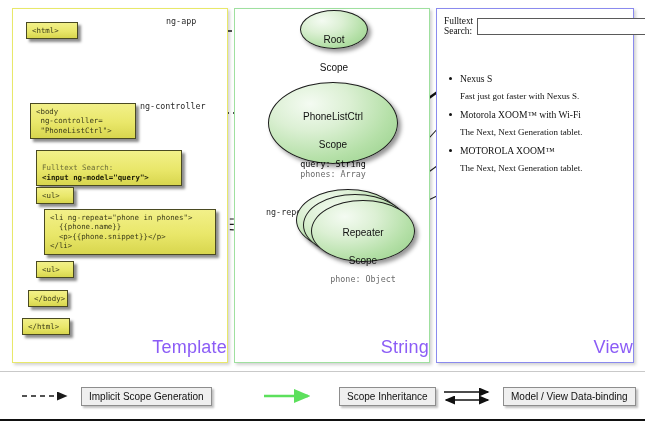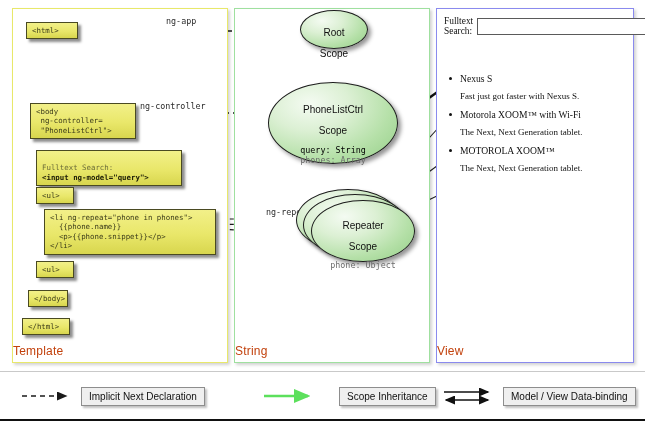--- a/index.html
+++ b/index.html
@@ -11,22 +11,22 @@
 
   
   .col{position:absolute;top:8px;height:355px;background:#fff;box-sizing:border-box;}
   .col-tpl{left:12px;width:216px;border:1.5px solid #e8e86a;
            box-shadow:2px 2px 3px rgba(0,0,0,.18);}
   .col-mdl{left:234px;width:196px;border:1.5px solid #9fe09f;
            box-shadow:2px 2px 3px rgba(0,0,0,.18);}
   .col-view{left:436px;width:198px;border:1.5px solid #8a8aee;
            box-shadow:2px 2px 3px rgba(0,0,0,.18);}
   .col-label{
-    position:absolute;left:0;right:0;bottom:4px;text-align:left;
-    font-size:12px;color:#c2410c;letter-spacing:.2px;
+    position:absolute;left:0;right:0;bottom:4px;text-align:right;
+    font-size:18px;color:#8b5cf6;letter-spacing:.2px;
   }
 
   
   .ybox{
     position:absolute;box-sizing:border-box;
     border:1.3px solid #4a4a22;
     background:linear-gradient(180deg,#f2f089 0%,#e9e76a 55%,#d8d64e 100%);
     box-shadow:2.5px 2.5px 2.5px rgba(0,0,0,.45);
     font-family:"DejaVu Sans Mono","Liberation Mono",monospace;
     font-size:7.4px;line-height:9.4px;color:#3b3b1a;
@@ -36,21 +36,21 @@
   .ybox .dim{color:#6d6d3a;}
 
   
   .ell{
     position:absolute;box-sizing:border-box;border-radius:50%;
     border:1.4px solid #1d1d1d;
     background:radial-gradient(ellipse at 32% 26%, #f4fbf2 0%, #dcf0d4 32%, #b5e0a8 66%, #93ce86 100%);
     box-shadow:3px 3px 4px rgba(0,0,0,.42);
     text-align:center;color:#111;
   }
-  .ell .t1{font-size:10px;line-height:12px;margin-top:9px;}
+  .ell .t1{font-size:10px;line-height:12px;margin-top:16px;}
   .ell .mono{font-family:"DejaVu Sans Mono","Liberation Mono",monospace;font-size:8.4px;line-height:10.4px;}
   .ell .mono b{font-weight:normal;color:#000;}
   .ell .mono .dim{color:#6b6b6b;}
 
   
   .vwrap{position:absolute;left:444px;top:16px;width:184px;color:#111;
          font-family:"Liberation Serif","DejaVu Serif",serif;}
   .v-searchrow{display:flex;align-items:center;gap:4px;font-size:9.4px;}
   .v-input{flex:1;height:13px;border:1px solid #5a5a5a;background:#fff;}
   .v-list{margin-top:36px;}
@@ -221,21 +221,21 @@
       <div class="lg-art">
         <svg width="56" height="22">
           <defs>
               <marker id="lg-a1" markerWidth="7" markerHeight="7" refX="6" refY="3" orient="auto">
             <path d="M0,0 L7,3 L0,6 z" fill="#1a1a1a"></path>
               </marker>
             </defs>
           <path d="M2,11 L46,11" stroke="#1a1a1a" stroke-width="1.5" fill="none" stroke-dasharray="5,4" marker-end="url(#lg-a1)"></path>
         </svg>
       </div>
-      <div class="lg-box">Implicit Next Declaration</div>
+      <div class="lg-box">Implicit Scope Generation</div>
     </div>
 
     <div class="lg-item" style="left:250px;gap:16px;">
       <div class="lg-art">
         <svg width="56" height="22">
           <defs>
               <marker id="lg-a2" markerWidth="7" markerHeight="7" refX="6" refY="3" orient="auto">
             <path d="M0,0 L7,3 L0,6 z" fill="#5ce05c"></path>
               </marker>
             </defs>

